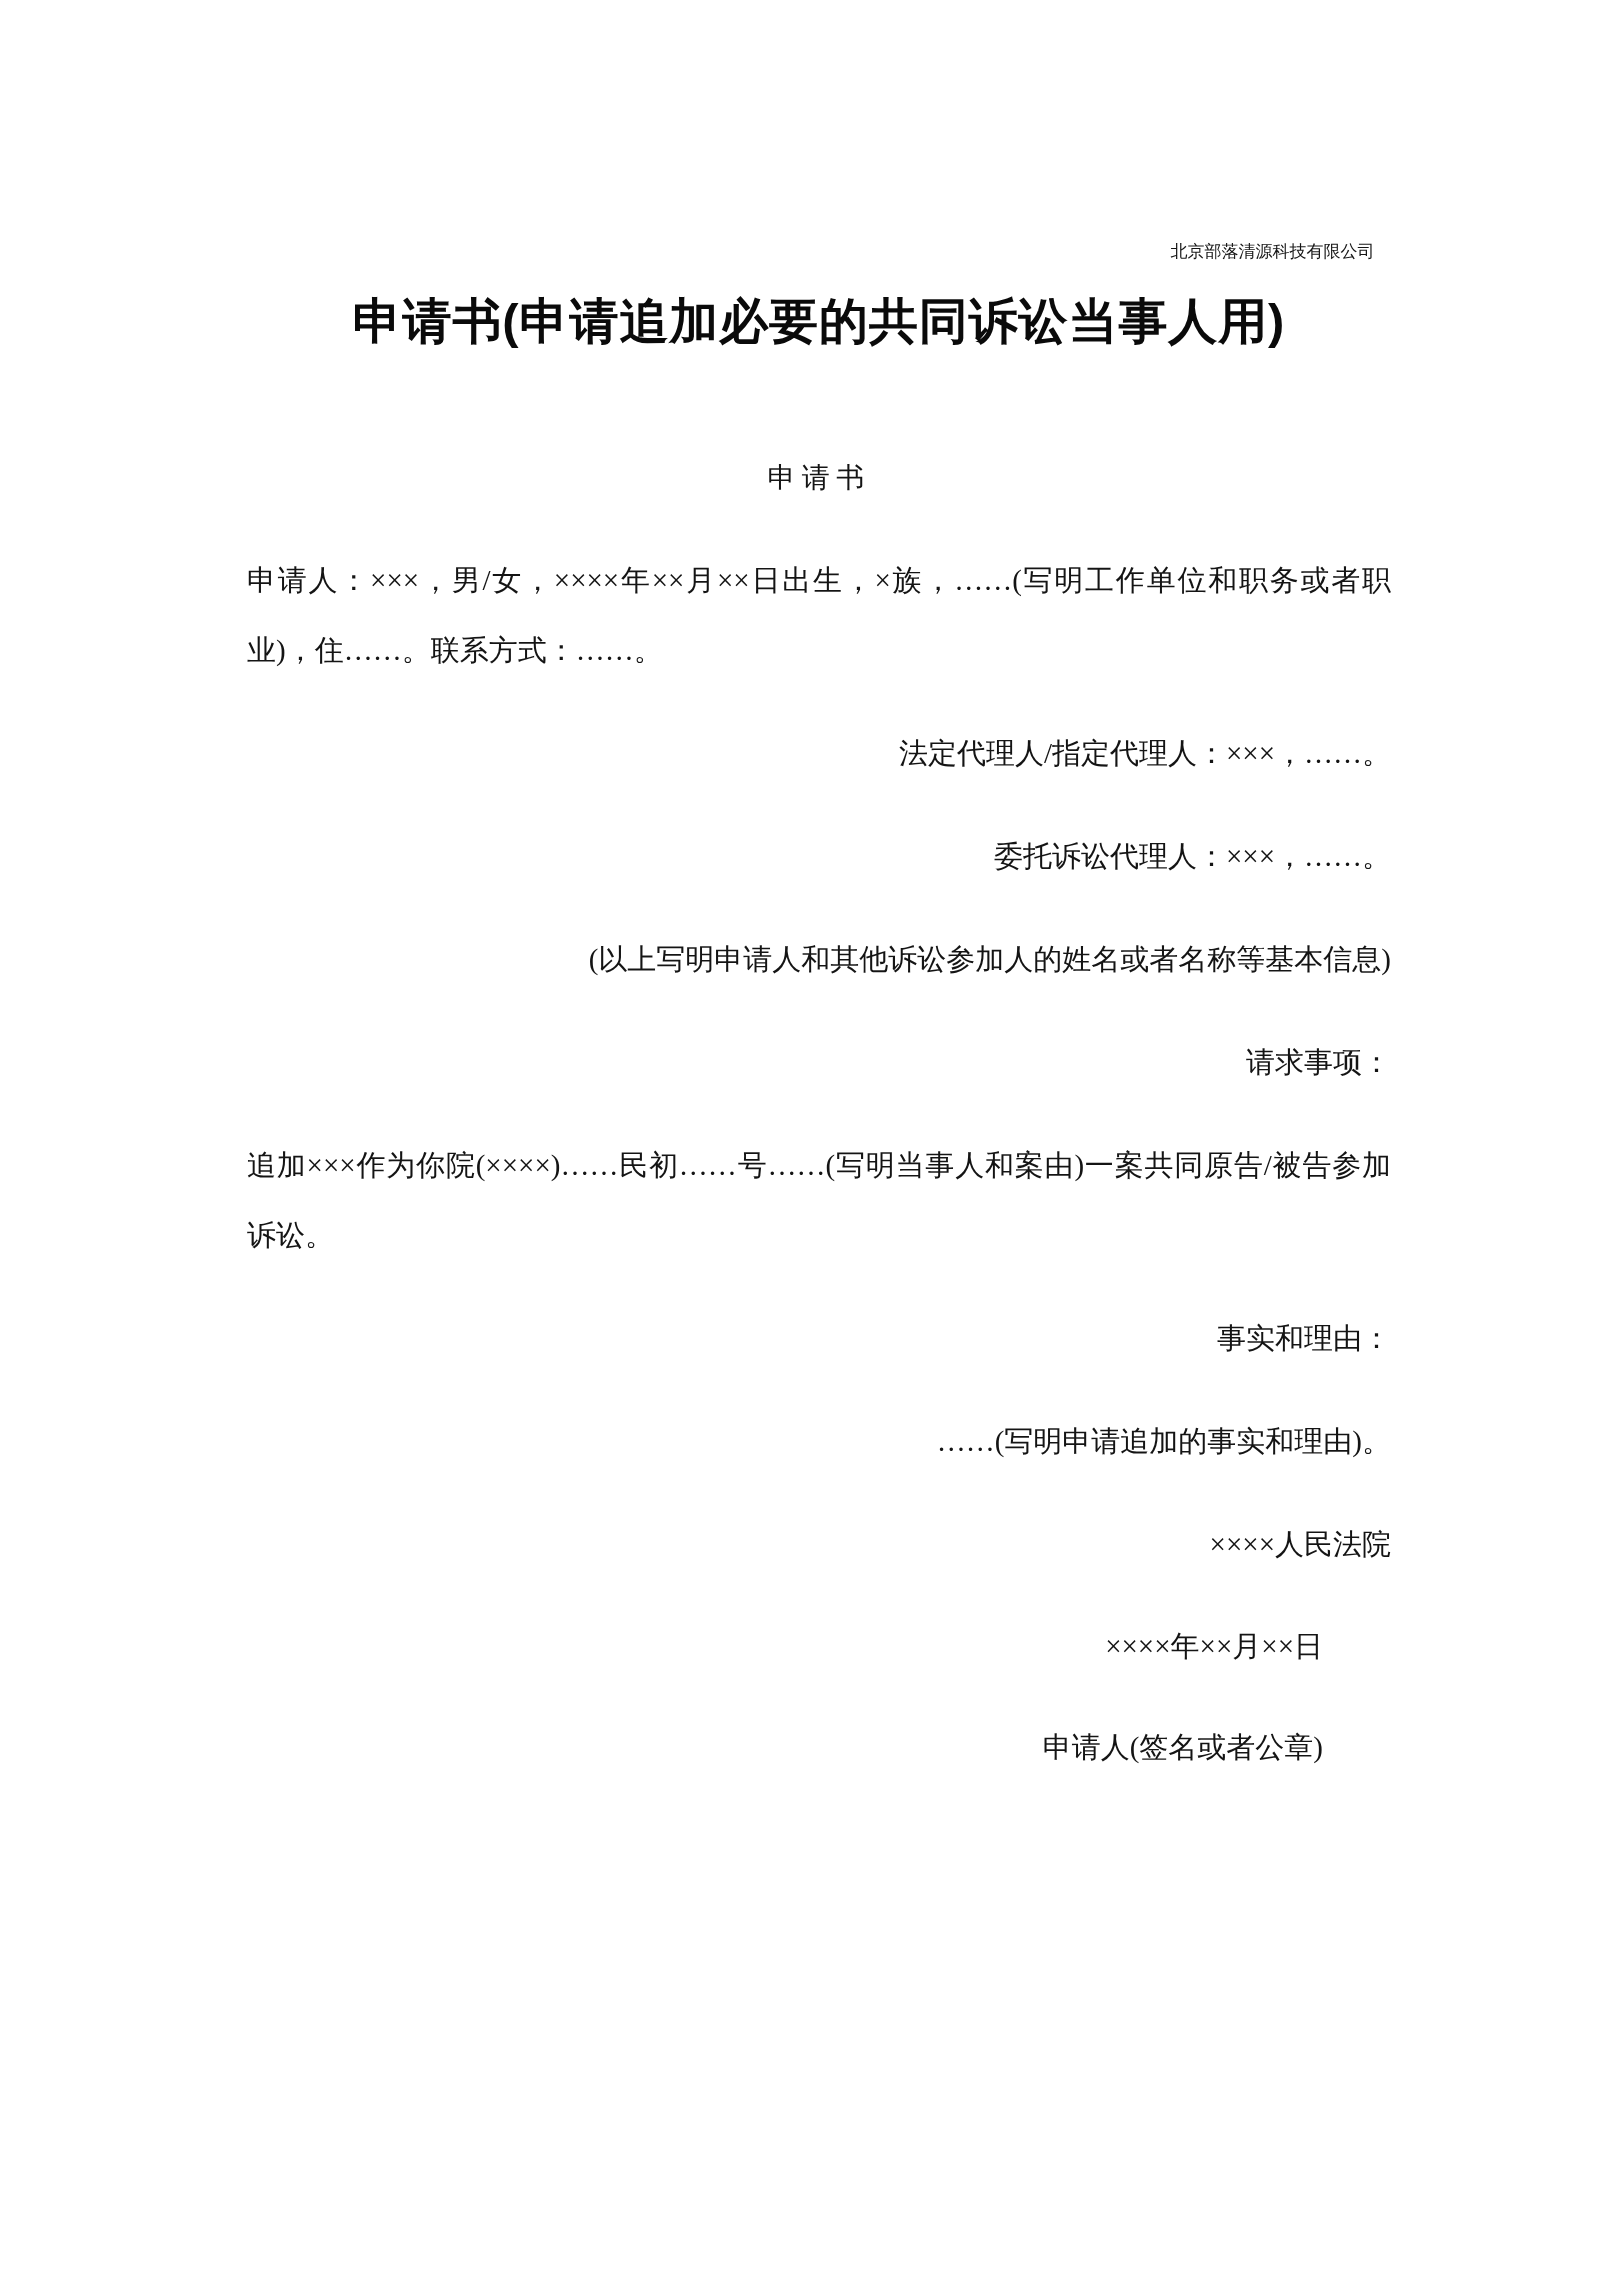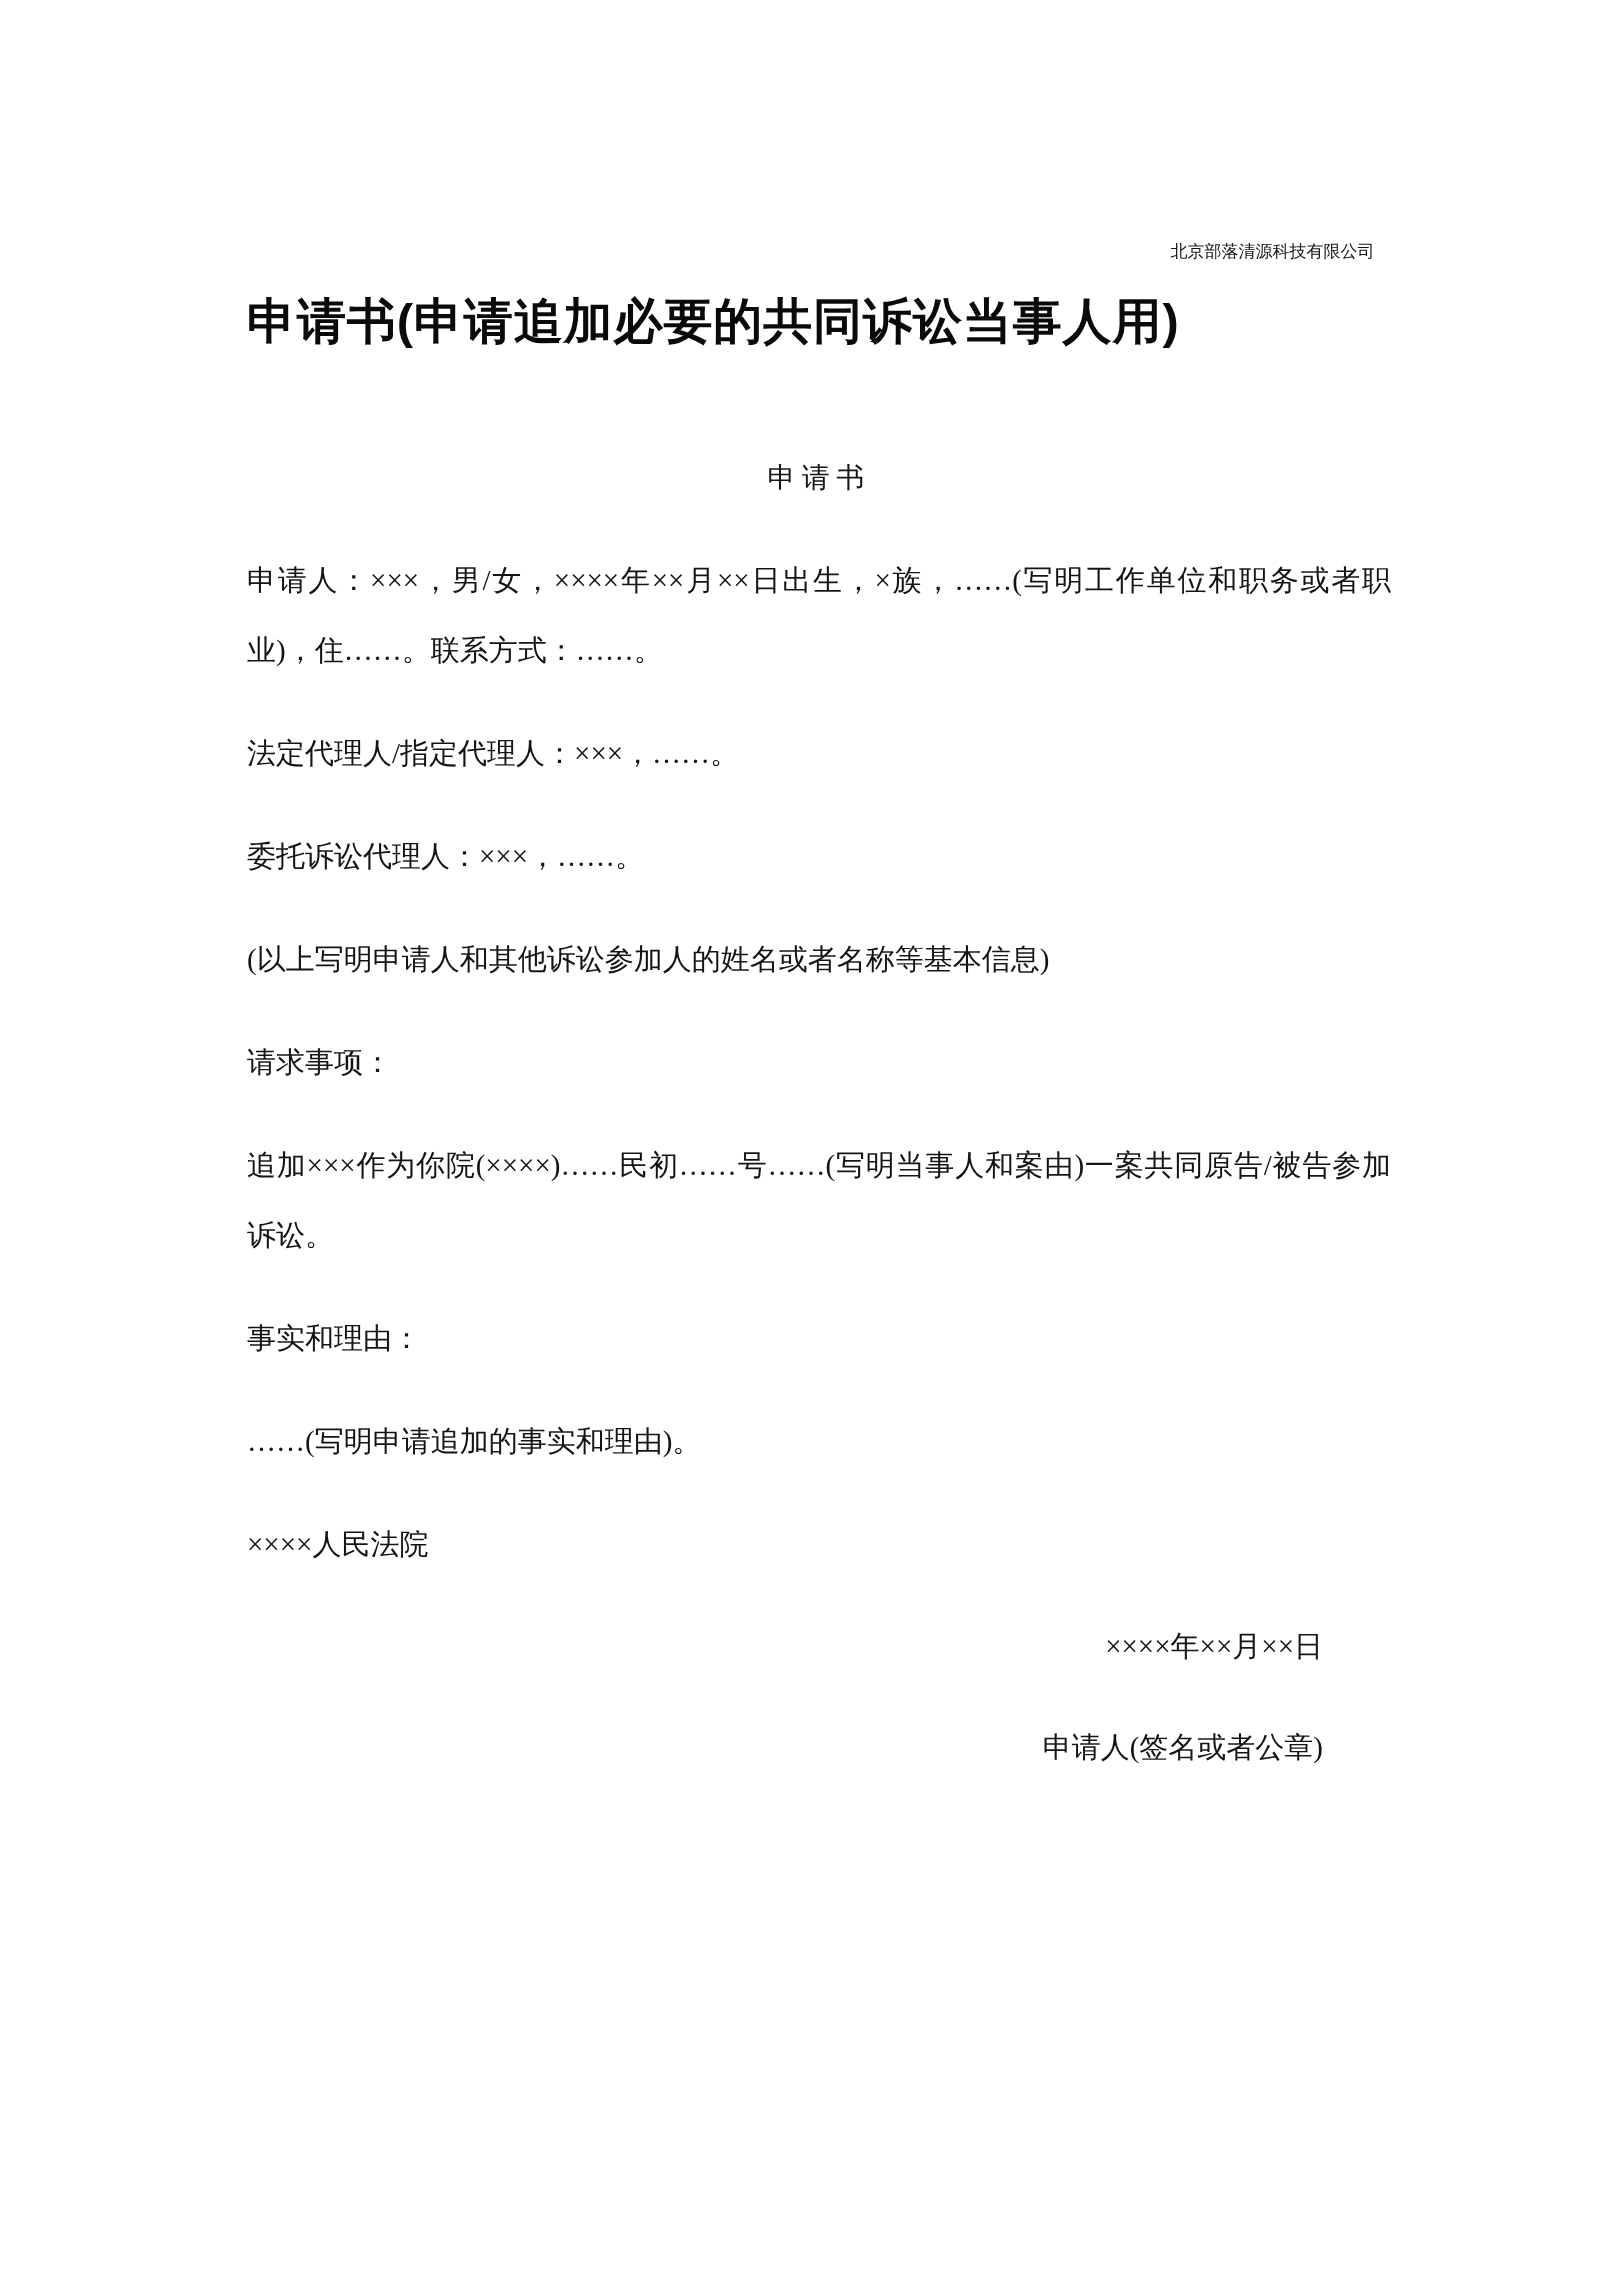--- a/index.html
+++ b/index.html
@@ -23,40 +23,41 @@
     line-height: 27px;
     text-align: right;
     padding-right: 16.4px;
     margin: 0 0 27px 0;
   }
   .title {
     font-family: "Liberation Sans", "DejaVu Sans", sans-serif;
     font-weight: 700;
     font-size: 49px;
     line-height: 58px;
+    text-align: center;
     letter-spacing: 0.9px;
     margin: 0 0 108px 0;
     color: #0a0a0a;
   }
   .subtitle {
     font-size: 28px;
     line-height: 40px;
     letter-spacing: 6.4px;
     text-align: center;
     margin: 0 0 47px 0;
   }
   .para {
     font-size: 29px;
     line-height: 70px;
     margin: 0 0 33px 0;
     text-align: justify;
     text-justify: inter-ideograph;
   }
   .para.no-justify {
-    text-align: left;
+    text-align: right;
   }
   .sign {
     font-size: 29px;
     line-height: 68px;
     margin: 0 0 33px 0;
     text-align: right;
     padding-right: 68px;
   }
 </style>
 </head>

